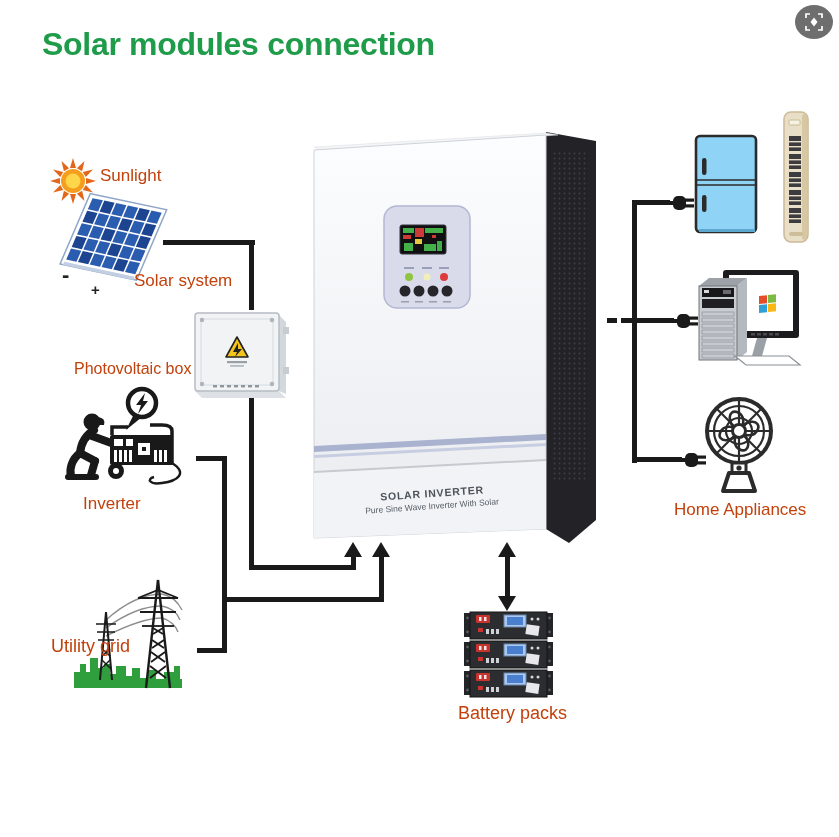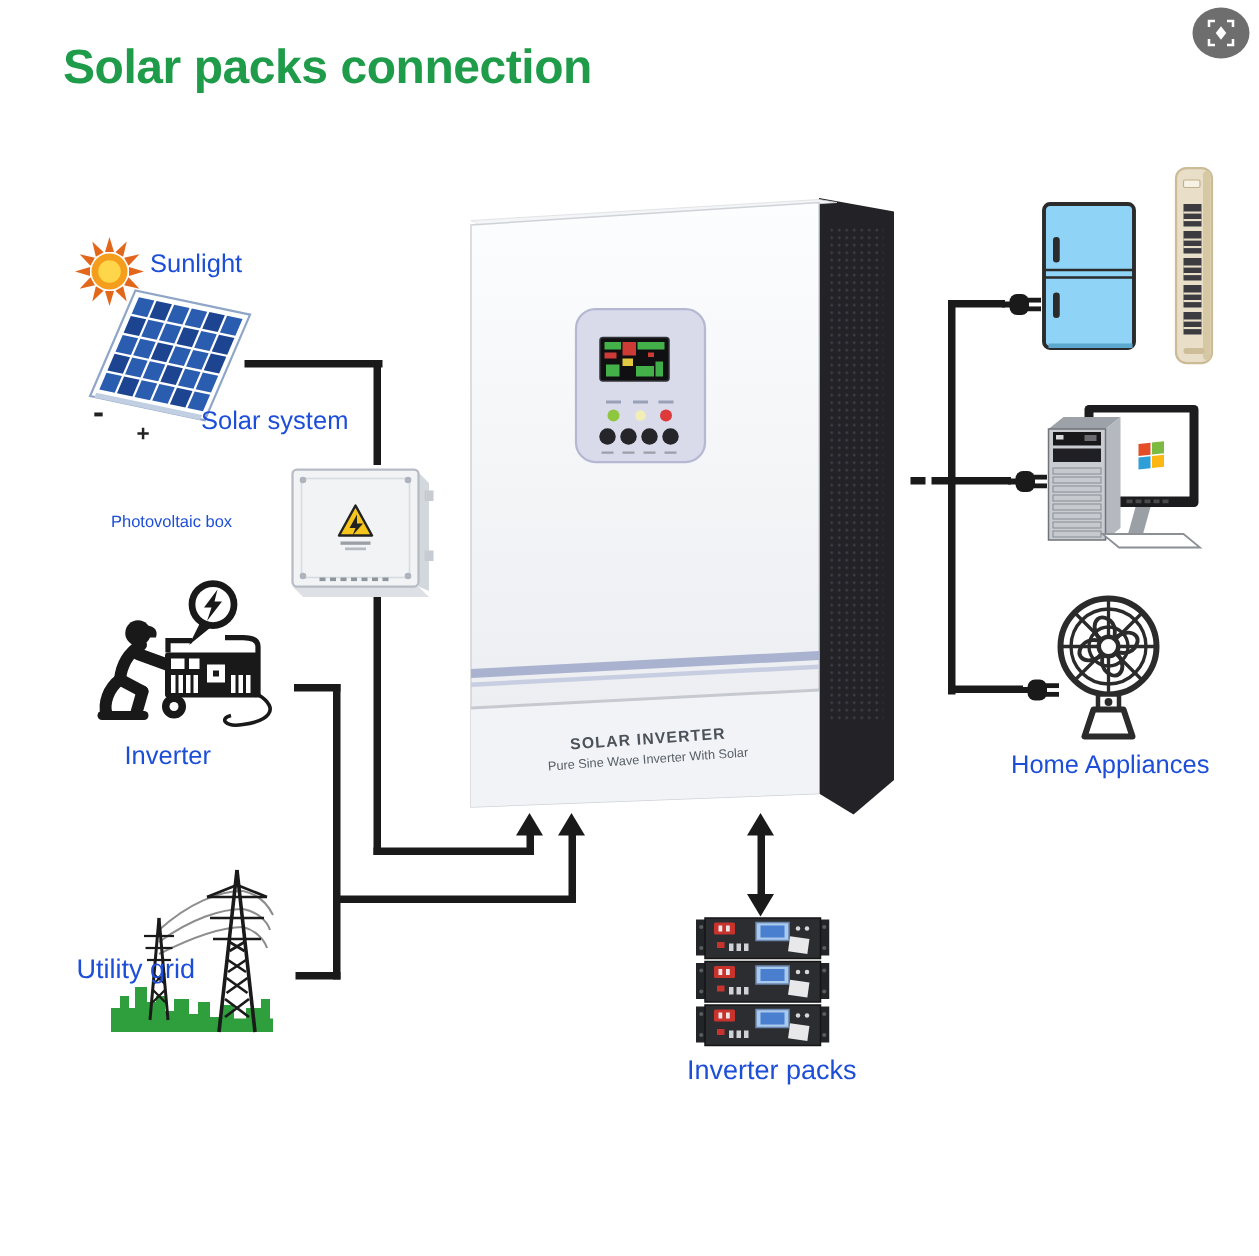--- a/index.html
+++ b/index.html
@@ -1,21 +1,21 @@
 <!DOCTYPE html>
 <html><head>
 <meta charset="utf-8">
 <style>
   html,body{margin:0;padding:0;background:#fff;}
   .canvas{position:relative;width:839px;height:837px;background:#ffffff;overflow:hidden;
           font-family:"Liberation Sans",sans-serif;}
   .abs{position:absolute;}
   .title{position:absolute;left:42px;top:26px;font-size:32px;font-weight:700;
          letter-spacing:-0.3px;color:#1f9c4a;}
-  .lbl{position:absolute;color:#1d4ed8;font-size:17px;white-space:nowrap;}
+  .lbl{position:absolute;color:#c2410c;font-size:17px;white-space:nowrap;}
   .wire{position:absolute;background:#1a1a1a;}
   .arrow-up{position:absolute;width:0;height:0;border-left:9px solid transparent;
             border-right:9px solid transparent;border-bottom:15px solid #1a1a1a;}
   .arrow-down{position:absolute;width:0;height:0;border-left:9px solid transparent;
             border-right:9px solid transparent;border-top:15px solid #1a1a1a;}
   .sign{position:absolute;color:#222;font-weight:700;}
   .inv-title{position:absolute;left:342px;top:487px;width:180px;text-align:center;
              font-size:10.5px;font-weight:700;letter-spacing:0.8px;color:#4b525a;
              transform:rotate(-4deg);}
   .inv-sub{position:absolute;left:322px;top:501px;width:220px;text-align:center;
@@ -23,21 +23,21 @@
   .corner-btn{position:absolute;left:795px;top:5px;width:38px;height:34px;border-radius:50%;
               background:#6e6e6e;display:flex;align-items:center;justify-content:center;
               cursor:pointer;border:none;}
   svg{display:block;}
 </style>
 </head>
 <body>
 
 <div class="canvas">
 
-  <div class="title">Solar packs connection</div>
+  <div class="title">Solar modules connection</div>
 
   <button class="corner-btn">
     <span>
       <svg width="20" height="20" viewBox="0 0 20 20" fill="none" stroke="#fff" stroke-width="1.7">
         <path d="M2 6 V2 H6"></path>
           <path d="M14 2 H18 V6"></path>
           <path d="M18 14 V18 H14"></path>
           <path d="M6 18 H2 V14"></path>
         <path d="M10 5.5 L13.5 10 L10 14.5 L6.5 10 Z" fill="#fff" stroke="none"></path>
       </svg>
@@ -103,21 +103,21 @@
             <rect x="49" y="55.4" width="10.5" height="12" fill="#1d4490"></rect>
             <rect x="61" y="55.4" width="10.5" height="12" fill="#2a5cb0"></rect>
         </g>
       </g>
     </svg>
   </div>
   <div class="sign" style="left:62px;top:262px;font-size:22px">-</div>
   <div class="sign" style="left:91px;top:281px;font-size:15px">+</div>
   <div class="lbl" style="left:134px;top:271px">Solar system</div>
 
-  <div class="lbl" style="left:74px;top:342px;font-size:11px">Photovoltaic box</div>
+  <div class="lbl" style="left:74px;top:360px;font-size:16px">Photovoltaic box</div>
   <div class="abs" style="left:185px;top:305px">
     <svg width="108" height="98" viewBox="0 0 108 98">
       <polygon points="94,10 101,17 101,89 94,86" fill="#d3d8dd"></polygon>
       <polygon points="10,86 94,86 101,93 17,93" fill="#dde1e5"></polygon>
       <rect x="10" y="8" width="84" height="78" rx="3" fill="#f1f3f5" stroke="#b6bcc4" stroke-width="1.5"></rect>
       <rect x="16" y="14" width="72" height="66" fill="none" stroke="#d7dbdf" stroke-width="1"></rect>
       <circle cx="17" cy="15" r="2.2" fill="#aeb4bb"></circle>
         <circle cx="87" cy="15" r="2.2" fill="#aeb4bb"></circle>
       <circle cx="17" cy="79" r="2.2" fill="#aeb4bb"></circle>
         <circle cx="87" cy="79" r="2.2" fill="#aeb4bb"></circle>
@@ -318,21 +318,21 @@
         <rect x="40" y="4" width="22" height="12" fill="#a9c9ef" stroke="#6a86ad" stroke-width="1"></rect>
         <rect x="43" y="6" width="16" height="8" fill="#4a7fd0"></rect>
         <circle cx="68" cy="8" r="1.5" fill="#d8d8d8"></circle>
           <circle cx="74" cy="8" r="1.5" fill="#d8d8d8"></circle>
         <rect x="62" y="14" width="13" height="10" fill="#e8e8ea" transform="rotate(8 68 19)"></rect>
       </g>
       <use href="#bat" y="29"></use>
       <use href="#bat" y="58"></use>
     </svg>
   </div>
-  <div class="lbl" style="left:458px;top:703px;font-size:18px">Inverter packs</div>
+  <div class="lbl" style="left:458px;top:703px;font-size:18px">Battery packs</div>
 
   <div class="wire" style="left:632px;top:200px;width:5px;height:263px"></div>
   <div class="wire" style="left:632px;top:200px;width:38px;height:5px"></div>
   <div class="wire" style="left:607px;top:318px;width:10px;height:5px"></div>
   <div class="wire" style="left:621px;top:318px;width:53px;height:5px"></div>
   <div class="wire" style="left:632px;top:457px;width:50px;height:5px"></div>
 
   <div class="abs" style="left:668px;top:193px">
     <svg width="28" height="20" viewBox="0 0 28 20">
       <rect x="5" y="3" width="13" height="14" rx="5" fill="#1a1a1a"></rect>

